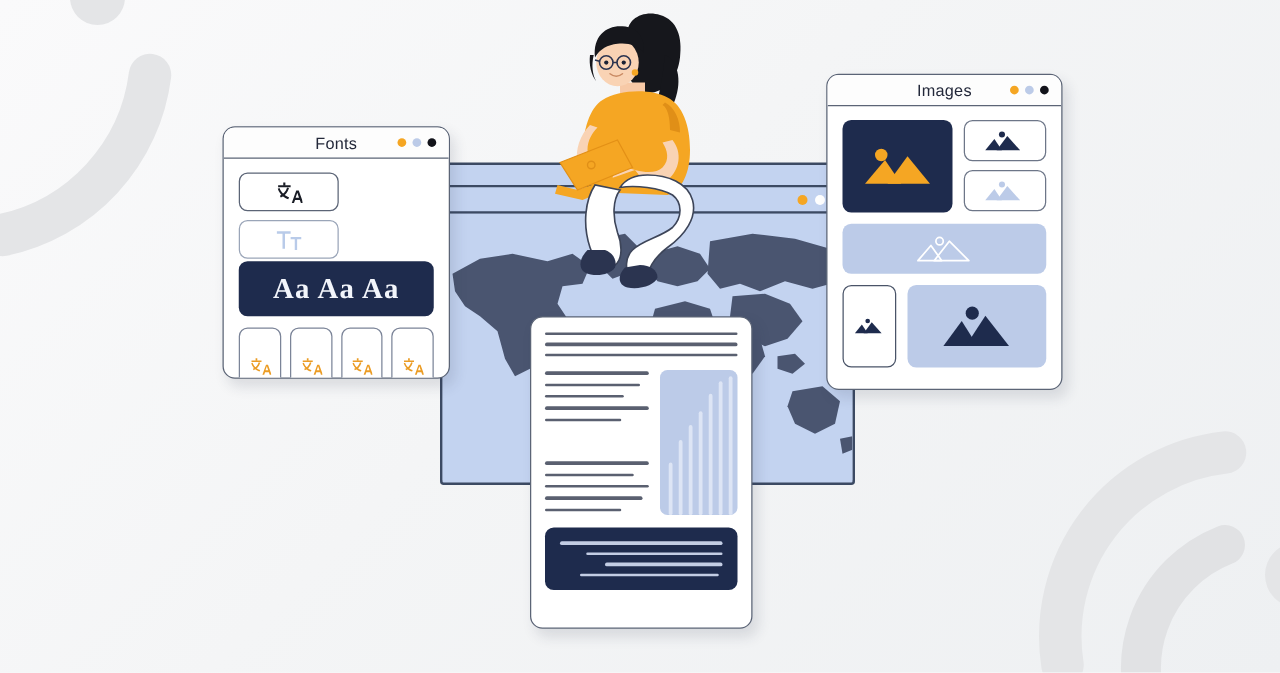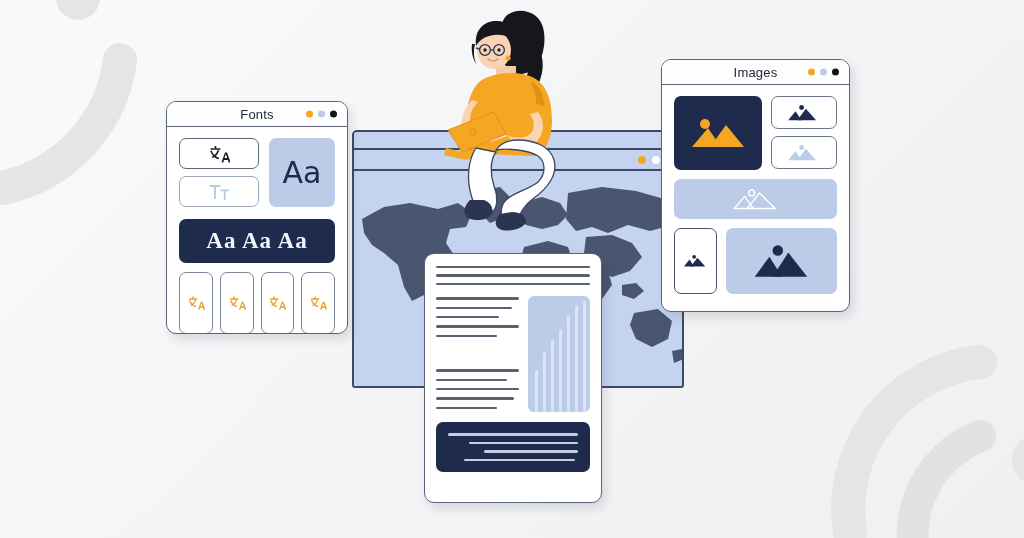--- a/index.html
+++ b/index.html
@@ -80,39 +80,39 @@
     font-size: 13px; color: #23283a; letter-spacing: .2px;
   }
   .win-title .dots {
     position: absolute; right: 10px; top: 50%;
     transform: translateY(-50%);
     display: flex; gap: 5px; align-items: center;
   }
   .win-body { padding: 10px; }
 
   
-  #win-fonts { left: 166px; top: 101px; width: 182px; height: 233px; }
+  #win-fonts { left: 178px; top: 101px; width: 182px; height: 202px; }
   #win-fonts .win-body { padding: 11px 12px; }
   .fonts-top { display: flex; gap: 10px; }
   .fonts-left { display: flex; flex-direction: column; gap: 7px; width: 80px; }
   .pill {
     height: 31px; border: 1.3px solid #5b6476; border-radius: 7px;
     background: #fff; display: flex; align-items: center; justify-content: center;
   }
   .pill.ghost { border-color: #9aa5b8; }
   .aa-tile {
     flex: 1; border-radius: 7px; background: #bccbe8;
     display: flex; align-items: center; justify-content: center;
   }
   .aa-tile span {
     font-family: "DejaVu Sans", sans-serif;
     font-size: 30px; font-weight: 500; color: #1e2b4d; line-height: 1;
   }
   .dark-bar {
-    margin-top: 12px; height: 44px; background: #1e2b4d; border-radius: 7px;
+    margin-top: 2px; height: 44px; background: #1e2b4d; border-radius: 7px;
     display: flex; align-items: center; justify-content: center;
   }
   .dark-bar span {
     font-family: "Liberation Serif", serif;
     font-size: 23px; font-weight: 700; color: #f2f5fb; letter-spacing: 1px;
   }
   .card-row { margin-top: 9px; display: flex; gap: 7px; }
   .mini-card {
     flex: 1; height: 62px; border: 1.2px solid #7b8498; border-radius: 7px;
     background: #fff; display: flex; align-items: center; justify-content: center;
@@ -262,23 +262,20 @@
           </div>
           <div class="pill ghost">
             <svg width="22" height="18" viewBox="0 0 22 18">
               <g fill="#b9cbe9">
                 <path d="M1.5 2 h11 v2 h-4.5 v12 h-2 v-12 h-4.5 z"></path>
                 <path d="M12.5 6.5 h8.5 v1.8 h-3.3 v8.7 h-1.9 v-8.7 h-3.3 z"></path>
               </g>
             </svg>
           </div>
         </div>
-        <div class="aa-tile">
-          <span>Aa</span>
-        </div>
       </div>
       <div class="dark-bar">
         <span>Aa Aa Aa</span>
       </div>
       <div class="card-row">
         <div class="mini-card">
           <svg width="18" height="16" viewBox="0 0 22 20">
             <g fill="#eb9c24">
               <path d="M2.5 4.2 h10 v1.6 h-10 z"></path>
                 <path d="M6.6 2 h1.7 v2.6 h-1.7 z"></path>

